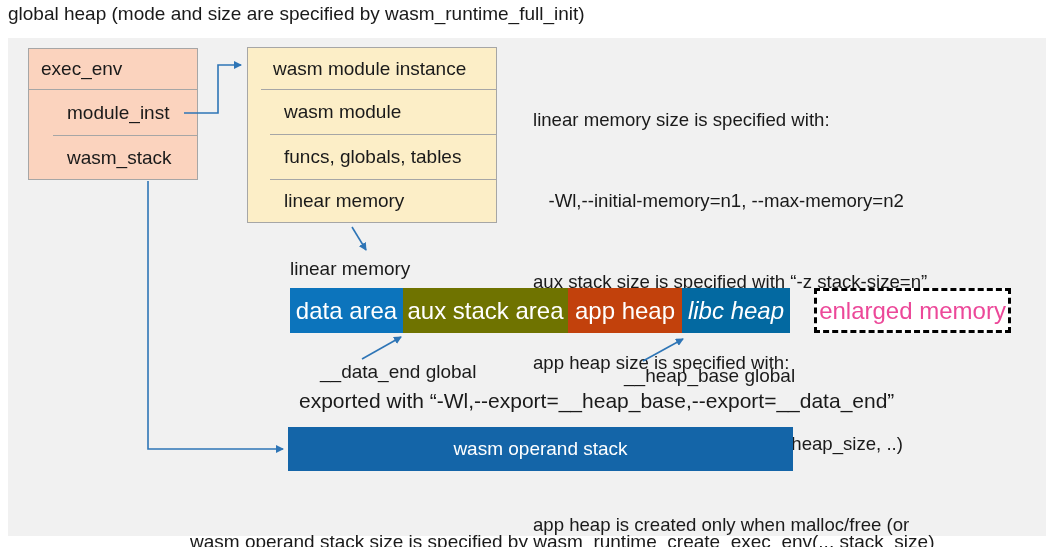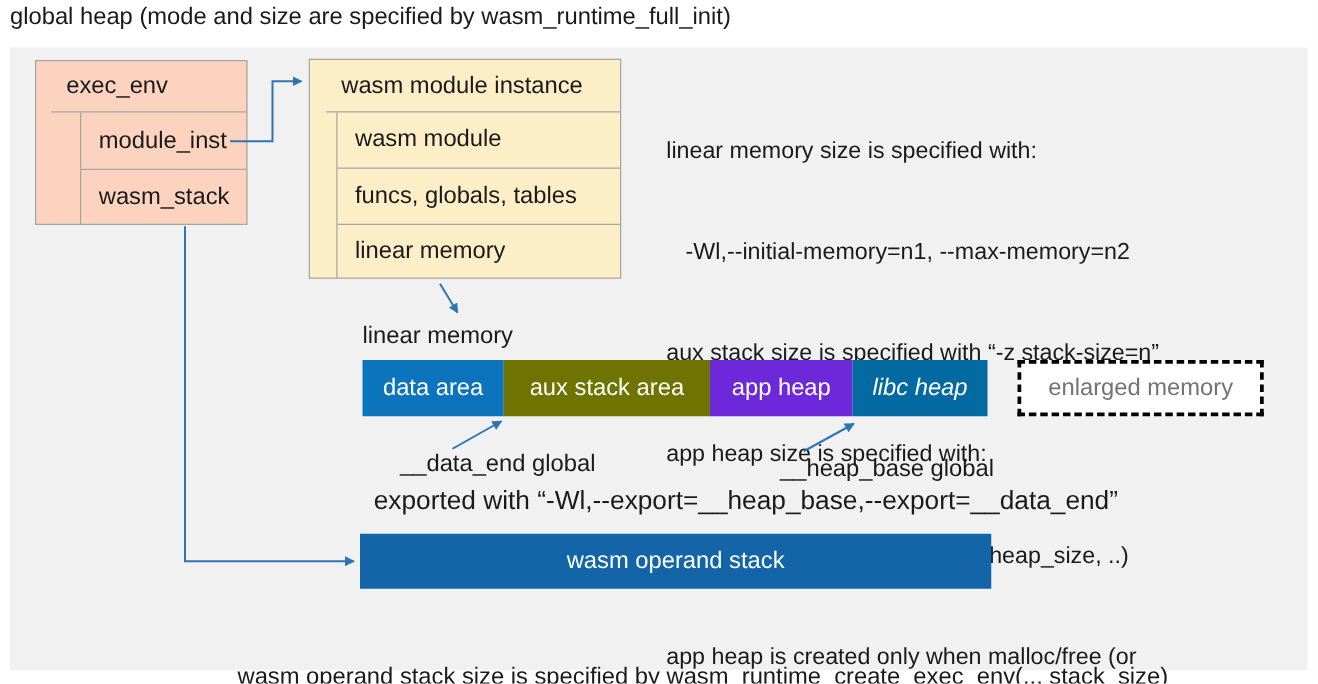--- a/index.html
+++ b/index.html
@@ -8,45 +8,45 @@
     font-family:"Liberation Sans","DejaVu Sans",sans-serif;
     color:#1a1a1a;background:#ffffff;
   }
   .abs{position:absolute;}
   #page-title{left:8px;top:3px;font-size:19px;white-space:pre;}
   #panel{left:8px;top:38px;width:1038px;height:498px;background:#f1f1f1;}
 
   
   .struct{border:1px solid #a6a6a6;box-sizing:border-box;font-size:19px;}
   .struct .hdr{display:flex;align-items:center;padding-left:12px;border-bottom:1px solid #a6a6a6;box-sizing:border-box;}
-  .struct .body{display:flex;}
+  .struct .body{display:flex;align-items:center;}
   .struct .strip{border-right:1px solid #a6a6a6;box-sizing:border-box;}
   .struct .rows{flex:1;display:flex;flex-direction:column;}
   .struct .rows .cell{display:flex;align-items:center;padding-left:14px;box-sizing:border-box;}
   .struct .rows .cell + .cell{border-top:1px solid #a6a6a6;}
 
-  #exec-box{left:28px;top:48px;width:170px;height:132px;padding-left:12px;}
+  #exec-box{left:28px;top:48px;width:170px;height:132px;}
   #exec-box .hdr{height:41px;}
   #exec-box .strip{width:24px;}
   #exec-box .cell{height:45px;}
   #exec-box .body{height:90px;}
 
   #mod-box{left:247px;top:47px;width:250px;height:176px;}
   #mod-box .hdr{height:42px;margin-left:13px;}
   #mod-box .strip{width:22px;}
   #mod-box .cell{height:44.3px;}
   #mod-box .body{height:133px;}
 
   
   #notes-right{left:533px;top:52px;font-size:18.6px;line-height:27px;white-space:pre;}
 
   
   #lm-label{left:290px;top:258px;font-size:19px;}
   #lm-bar{left:290px;top:288px;height:45px;display:flex;}
-  #lm-bar .seg{display:flex;align-items:center;justify-content:center;font-size:19px;color:#ffffff;box-sizing:border-box;}
+  #lm-bar .seg{display:flex;align-items:center;justify-content:center;font-size:24px;color:#ffffff;box-sizing:border-box;}
   #seg-data{width:113px;}
   #seg-aux{width:165px;}
   #seg-app{width:114px;}
   #seg-libc{width:108px;}
   #seg-enlarged{width:197px;margin-left:5px;background:#ffffff;border:3px dashed #000000;}
 
   #lbl-dataend{left:320px;top:361px;font-size:19px;}
   #lbl-heapbase{left:600px;top:365px;font-size:19px;margin-left:24px;}
   #lbl-export{left:299px;top:389px;font-size:21px;}
 
@@ -95,23 +95,23 @@
     <div>app heap size is specified with:</div>
     <div>   wasm_runtime_instantiate(.., heap_size, ..)</div>
     <div>app heap is created only when malloc/free (or</div>
     
   </div>
 
   <div id="lm-label" class="abs">linear memory</div>
   <div id="lm-bar" class="abs">
     <div id="seg-data" class="seg" style="background: rgb(12, 116, 188);">data area</div>
     <div id="seg-aux" class="seg" style="background: rgb(111, 115, 0);">aux stack area</div>
-    <div id="seg-app" class="seg" style="background: #6d28d9;">app heap</div>
+    <div id="seg-app" class="seg" style="background: #c2410c;">app heap</div>
     <div id="seg-libc" class="seg" style="background: #0369a1; font-style: italic;">libc heap</div>
-    <div id="seg-enlarged" class="seg" style="color: #737373; margin-left: 24px;">enlarged memory</div>
+    <div id="seg-enlarged" class="seg" style="color: #ec4899; margin-left: 24px;">enlarged memory</div>
   </div>
 
   <div id="lbl-dataend" class="abs">__data_end global</div>
   <div id="lbl-heapbase" class="abs">__heap_base global</div>
   <div id="lbl-export" class="abs">exported with “-Wl,--export=__heap_base,--export=__data_end”</div>
 
   <div id="op-bar" class="abs" style="background: rgb(20, 101, 168);">wasm operand stack</div>
   <div id="op-note" class="abs">
     <div>wasm operand stack size is specified by wasm_runtime_create_exec_env(.., stack_size)</div>
     

